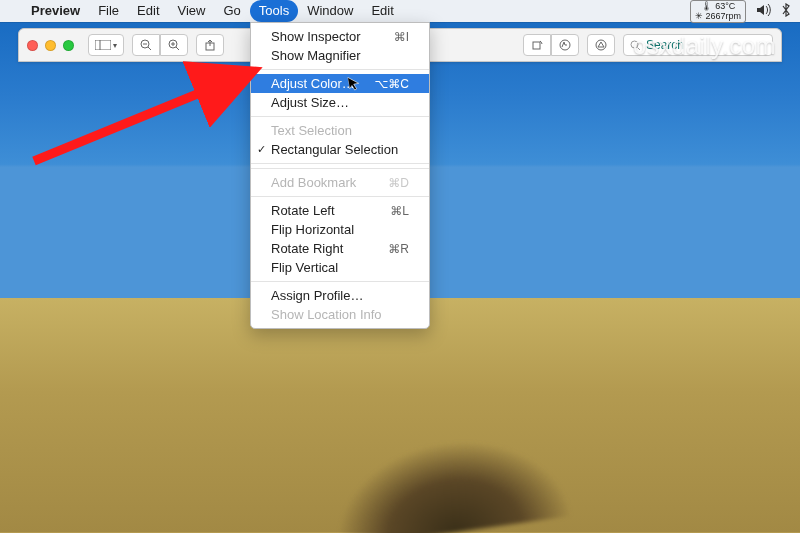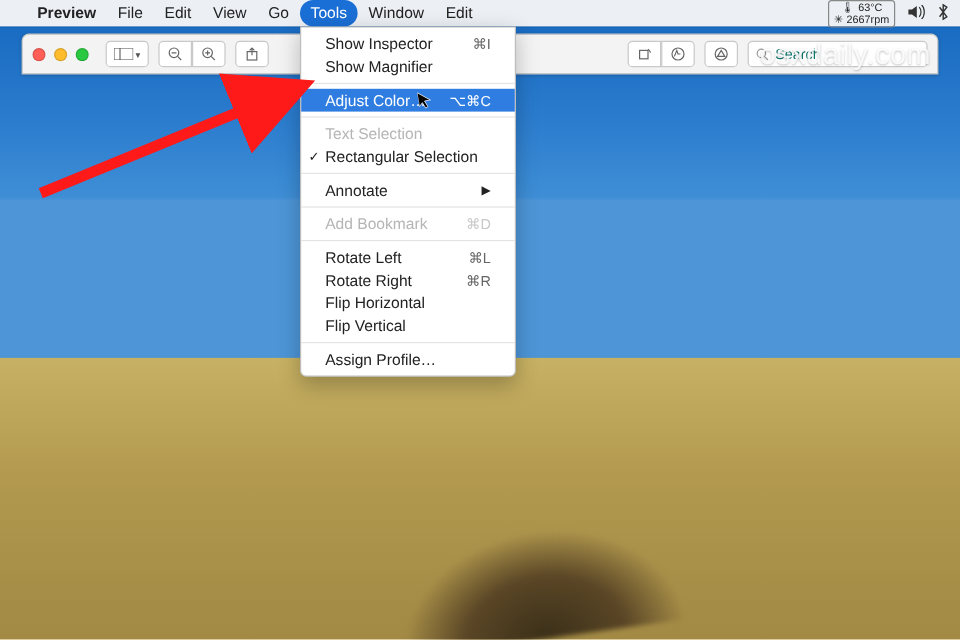--- a/index.html
+++ b/index.html
@@ -217,56 +217,58 @@
       <span class="short">⌘I</span>
     </div>
     <div class="dd-row">
       <span>Show Magnifier</span>
     </div>
     <div class="dd-sep"></div>
     <div class="dd-row highlight">
       <span>Adjust Color…</span>
       <span class="short">⌥⌘C</span>
     </div>
+    <div class="dd-row">
+      <span>Adjust Size…</span>
+    </div>
     <div class="dd-sep"></div>
     <div class="dd-row disabled">
       <span>Text Selection</span>
     </div>
     <div class="dd-row">
       <span class="dd-check">✓</span>
       <span>Rectangular Selection</span>
     </div>
     <div class="dd-sep"></div>
-    <div class="dd-row">
-      <span>Annotate</span>
-      <span class="dd-arrow">▶</span>
-    </div>
     <div class="dd-sep"></div>
     <div class="dd-row disabled">
       <span>Add Bookmark</span>
       <span class="short">⌘D</span>
     </div>
     <div class="dd-sep"></div>
     <div class="dd-row">
       <span>Rotate Left</span>
       <span class="short">⌘L</span>
     </div>
     <div class="dd-row">
+      <span>Flip Horizontal</span>
+    </div>
+    <div class="dd-row">
       <span>Rotate Right</span>
       <span class="short">⌘R</span>
     </div>
     <div class="dd-row">
-      <span>Flip Horizontal</span>
-    </div>
-    <div class="dd-row">
       <span>Flip Vertical</span>
     </div>
     <div class="dd-sep"></div>
     <div class="dd-row">
       <span>Assign Profile…</span>
+    </div>
+    <div class="dd-row disabled">
+      <span>Show Location Info</span>
     </div>
   </div>
 
 <svg class="arrow-annot" viewBox="0 0 240 120">
   <defs>
     <marker id="ahead" markerWidth="8" markerHeight="8" refX="6" refY="4" orient="auto">
       <path d="M0 0L8 4L0 8z" fill="#ff1a1a"></path>
     </marker>
   </defs>
   <line x1="10" y1="115" x2="222" y2="28" stroke="#ff1a1a" stroke-width="9" marker-end="url(#ahead)"></line>

